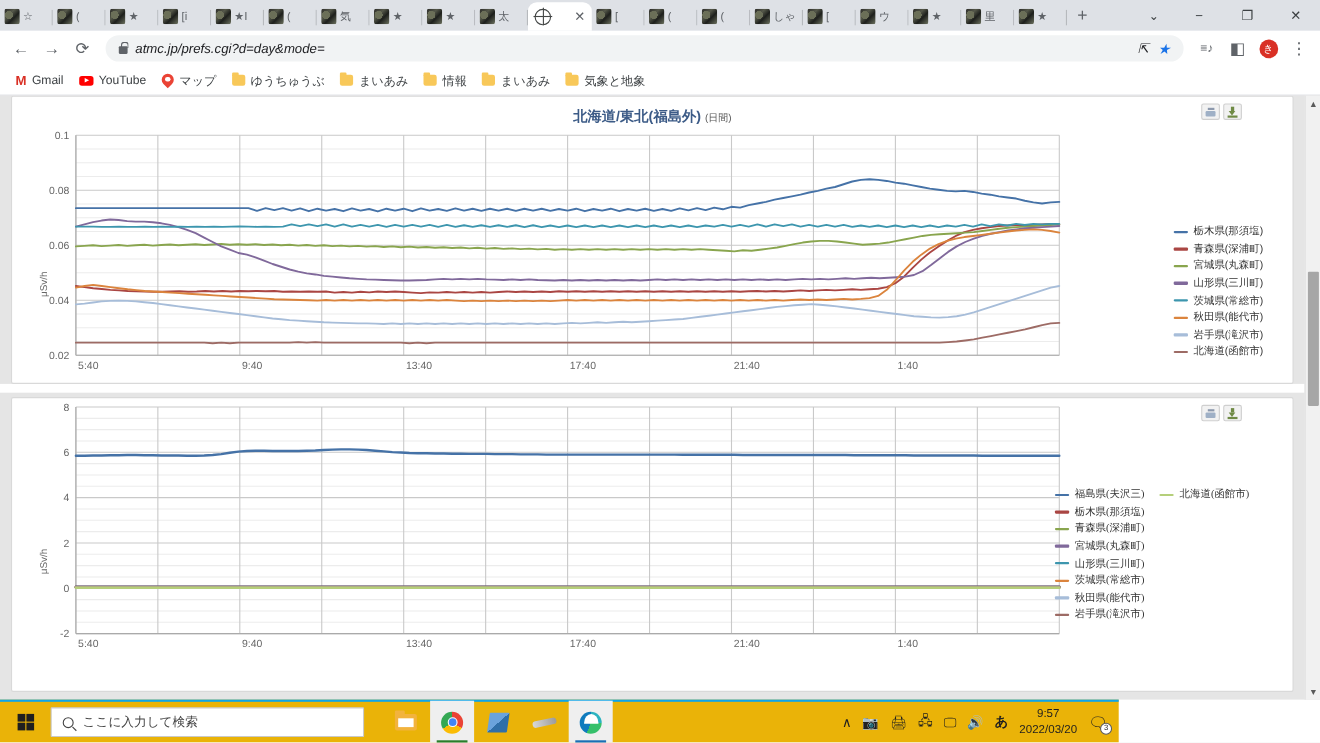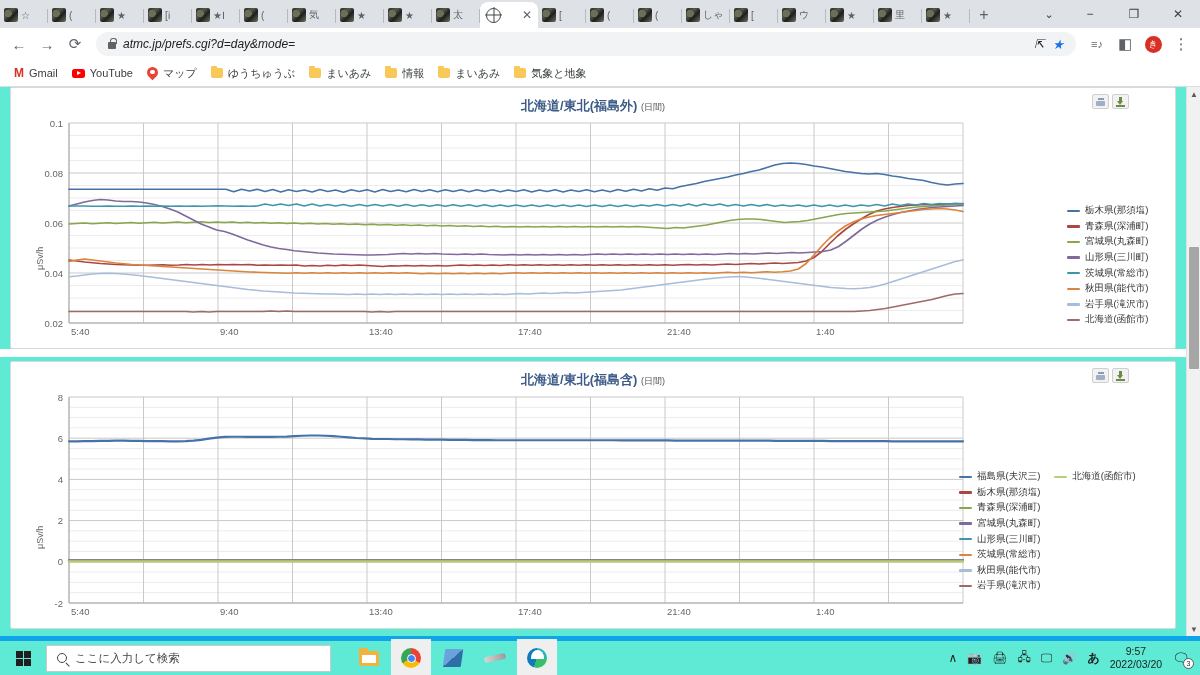--- a/index.html
+++ b/index.html
@@ -102,21 +102,21 @@
   .gmail-m { font-size: 12px; font-weight: bold; color: #d93025; line-height: 1; }
   .yt { width: 13px; height: 9px; background: #ff0000; border-radius: 2.5px; position: relative; flex: 0 0 13px; }
   .yt::after { content: ""; position: absolute; left: 5px; top: 2px; border-left: 4px solid #fff; border-top: 2.5px solid transparent; border-bottom: 2.5px solid transparent; }
   .pin { width: 11px; height: 13px; position: relative; flex: 0 0 11px; }
   .pin::before { content: ""; position: absolute; left: 0; top: 0; width: 11px; height: 11px; background: #ea4335; border-radius: 50% 50% 50% 0; transform: rotate(-45deg); }
   .pin::after { content: ""; position: absolute; left: 3.4px; top: 3.2px; width: 4.4px; height: 4.4px; background: #fff; border-radius: 50%; }
 
   
   .viewport {
     position: absolute; top: 87px; left: 0; width: 1200px; height: 549px;
-    background: #5eead4; overflow: hidden;
+    background: #e5e5e5; overflow: hidden;
   }
   .page { position: absolute; top: -4px; left: 0; width: 1186px; }
   .chart-card {
     position: relative; margin: 4px 10px 0 10px; background: #fff;
     border: 1px solid #d9d9d9; border-radius: 2px;
   }
   .chart-card.first { height: 262px; }
   .chart-card.second { height: 268px; }
   .chart-title {
     text-align: center; padding-top: 9px;
@@ -138,39 +138,39 @@
 
   .plot-wrap { position: relative; }
   .ylabel {
     position: absolute; font-size: 9px; color: #666;
     transform: rotate(-90deg); transform-origin: left top; white-space: nowrap;
   }
   svg.plot { display: block; }
   .legend { position: absolute; font-size: 9.5px; color: #333; }
   .legend-row { display: flex; align-items: center; gap: 5px; height: 15.6px; white-space: nowrap; }
   .legend-swatch { width: 13px; height: 2.5px; flex: 0 0 13px; border-radius: 1px; }
-  .legend-cols { display: flex; gap: 14px; }
+  .legend-cols { display: flex; gap: 14px; font-family: Liberation Serif, serif; }
   .legend-col { display: flex; flex-direction: column; }
 
   .divider { height: 8px; background: #fff; }
 
   
   .pscroll {
     position: absolute; top: 87px; right: 0; width: 14px; height: 549px;
     background: #f1f1f1; border-left: 1px solid #e0e0e0;
   }
   .pscroll-arrow { position: absolute; left: 0; width: 14px; height: 14px; display: flex; align-items: center; justify-content: center; color: #5a5a5a; font-size: 8px; }
   .pscroll-arrow.up { top: 0; }
   .pscroll-arrow.down { bottom: 0; }
   .pscroll-thumb { position: absolute; left: 2px; top: 160px; width: 10px; height: 122px; background: #a6a6a6; border-radius: 1px; }
 
   
   .taskbar {
-    position: absolute; bottom: 0; left: 0; width: 1200px; height: 39px;
-    background: #5eead4; border-top: 5px solid #0ea5e9;
+    position: absolute; bottom: 0; left: 0; width: 1017px; height: 39px;
+    background: #eab308; border-top: 2px solid #0ea5e9;
     display: flex; align-items: center;
   }
   .start { width: 46px; height: 39px; display: flex; align-items: center; justify-content: center; }
   .winlogo { width: 15px; height: 15px; display: grid; grid-template-columns: 7px 7px; grid-template-rows: 7px 7px; gap: 1px; }
   .winlogo i { background: #1f1f1f; display: block; }
   .tsearch {
     width: 285px; height: 27px; background: #ffffff; border: 1px solid #c9c9c9;
     display: flex; align-items: center; gap: 8px; padding: 0 10px;
     font-size: 11.5px; color: #444; border-radius: 1px;
   }
@@ -458,24 +458,20 @@
                   <span>北海道(函館市)</span>
                 </div>
               </div>
             </div>
         </div>
       </div>
 
       <div class="divider"></div>
 
       <div class="chart-card second">
-        <div class="chart-title">
-          <span>北海道/東北(福島含)</span>
-          <span class="sub">(日間)</span>
-        </div>
         <div class="chart-tools">
           <div class="tool-btn">
               <span class="printer"></span>
             </div>
           <div class="tool-btn">
               <span class="dl">
                 <span class="dl-base"></span>
               </span>
             </div>
         </div>

